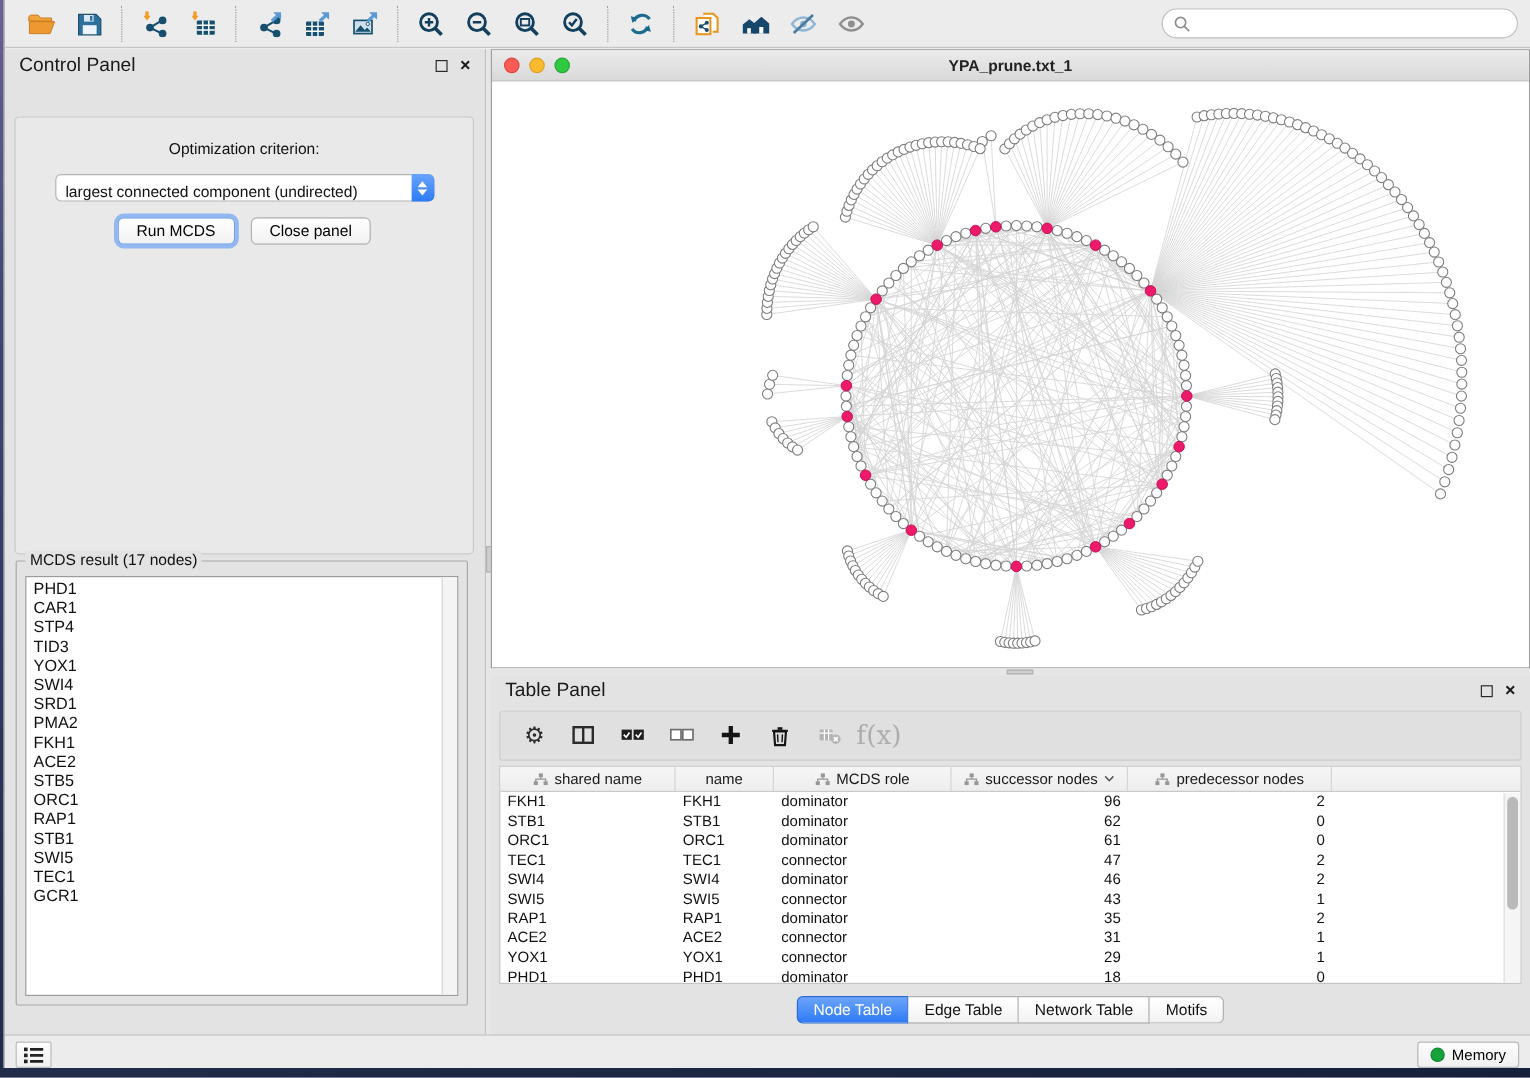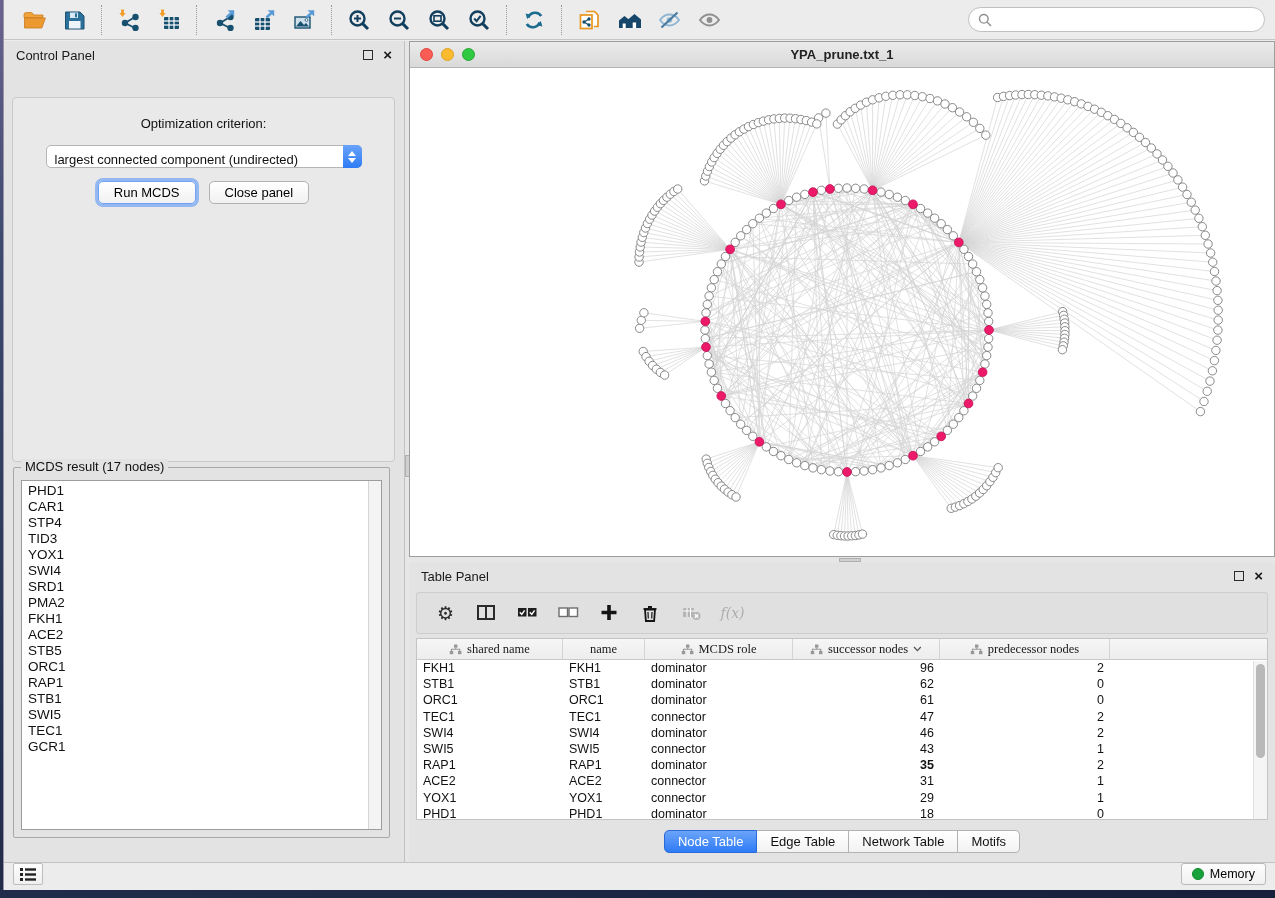--- a/index.html
+++ b/index.html
@@ -16,21 +16,21 @@
   .tb-sep { width:1px; height:30px; margin:0 7px; border-left:1px dotted #9a9a9a; }
   .tb-btn { width:40px; height:32px; display:flex; align-items:center; justify-content:center; background:transparent; border:none; cursor:default; }
   .tb-btn svg { display:block; }
   .tb-search { margin-left:auto; display:flex; align-items:center; width:297px; height:25px; background:#fff; border:1px solid #c0c0c0; border-radius:13px; padding:0 9px; }
   .tb-search svg { flex:0 0 auto; }
   .tb-search input { border:none; outline:none; background:transparent; flex:1; margin-left:6px; font-size:13px; }
 
   
   .control-panel { position:absolute; left:0; top:41px; width:400px; bottom:28px; background:#e3e3e3; }
   .cp-header { position:absolute; left:0; top:0; right:0; height:28px; display:flex; align-items:center; padding:0 12px; }
-  .panel-title { font-size:13px; color:#1a1a1a; }
+  .panel-title { font-size:16px; color:#1a1a1a; }
   .win-icons { margin-left:auto; display:flex; align-items:center; gap:10px; }
   .float-box { width:10px; height:10px; border:1.6px solid #2b2b2b; display:inline-block; }
   .close-x { font-weight:bold; font-size:15px; color:#1a1a1a; line-height:10px; }
 
   .seg { display:flex; }
   .seg .seg-btn { background:linear-gradient(#ffffff,#f2f2f2); border:1px solid #b2b2b2; border-left-width:0; padding:3px 13px; font-size:13px; color:#111; cursor:default; }
   .seg .seg-btn:first-child { border-left-width:1px; border-radius:5px 0 0 5px; }
   .seg .seg-btn:last-child { border-radius:0 5px 5px 0; }
   .seg .seg-btn.active { background:linear-gradient(#6ba4f9,#2e7bf6); color:#fff; border-color:#2a6ad6; }
   .cp-tabs { position:absolute; top:33px; left:0; right:0; display:flex; justify-content:center; }
@@ -68,35 +68,35 @@
   .light.yellow { background:#fcbb2f; border:1px solid #dfa023; }
   .light.green { background:#2fc942; border:1px solid #27a835; }
   .net-title { position:absolute; left:0; right:0; text-align:center; font-weight:bold; font-size:13px; color:#222; }
   .net-canvas { position:absolute; left:0; top:26px; right:0; bottom:0; background:#fff; }
 
   
   .table-panel { position:absolute; left:405px; right:0; top:563px; bottom:28px; background:#e3e3e3; }
   .tp-header { position:absolute; left:0; top:0; right:0; height:26px; display:flex; align-items:center; padding:0 12px; }
   .tp-toolbar { position:absolute; left:7px; right:7px; top:29px; height:42px; background:#e0e0e0; border:1px solid #cdcdcd; border-radius:3px; display:flex; align-items:center; padding:0 10px; gap:4px; }
   .tp-btn { width:37px; height:32px; display:flex; align-items:center; justify-content:center; background:transparent; border:none; }
-  .fx { font-family:"DejaVu Serif","Liberation Serif",serif; font-style:italic; font-size:14px; color:#adadad; }
+  .fx { font-family:"DejaVu Serif","Liberation Serif",serif; font-size:22px; color:#adadad; }
   .gear-glyph { font-size:19px; color:#2b2b2b; line-height:1; font-family:"DejaVu Sans",sans-serif; }
 
   .data-table { position:absolute; left:7px; right:7px; top:75px; bottom:42px; background:#fff; border:1px solid #c4c4c4; overflow:hidden; }
   .thead { display:flex; background:linear-gradient(#f6f6f6,#ededed); border-bottom:1px solid #c9c9c9; height:21px; }
-  .th { display:flex; align-items:center; justify-content:center; gap:5px; font-size:12.5px; color:#1a1a1a; border-right:1px solid #d4d4d4; overflow:hidden;font-family:Liberation Serif, serif; }
+  .th { display:flex; align-items:center; justify-content:center; gap:5px; font-size:12.5px; color:#1a1a1a; border-right:1px solid #d4d4d4; overflow:hidden; }
   .tbody .tr { display:flex; height:16.2px; align-items:center; }
   .td { font-size:12.5px; padding:0 6px; white-space:nowrap; overflow:hidden; }
   .td.num { text-align:right; }
   .tv-scroll { position:absolute; top:22px; right:0; bottom:0; width:14px; background:#f5f5f5; border-left:1px solid #dedede; }
   .tv-thumb { position:absolute; left:2px; right:2px; top:3px; height:94px; background:#b9b9b9; border-radius:6px; }
   .tp-tabs { position:absolute; left:0; right:0; bottom:9px; display:flex; justify-content:center; }
 
   
-  .status-bar { position:absolute; left:0; right:0; bottom:0; height:28px; background:#ececec; border-top:1px solid #c2c2c2; display:flex; align-items:flex-start; padding:0 9px; }
+  .status-bar { position:absolute; left:0; right:0; bottom:0; height:28px; background:#ececec; border-top:1px solid #c2c2c2; display:flex; align-items:flex-end; padding:0 9px; }
   .sb-btn { width:30px; height:22px; background:linear-gradient(#fdfdfd,#f0f0f0); border:1px solid #bdbdbd; border-radius:2px; display:flex; align-items:center; justify-content:center; }
   .memory-btn { margin-left:auto; height:22px; background:linear-gradient(#fdfdfd,#f0f0f0); border:1px solid #b9b9b9; border-radius:3px; display:flex; align-items:center; gap:6px; padding:0 10px; font-size:12.5px; }
   .mem-dot { width:12px; height:12px; border-radius:50%; background:#17a23c; border:1px solid #0d8a2e; }
 </style>
 </head>
 <body>
 
 <div class="app">
 
   <div class="toolbar">
@@ -1275,21 +1275,21 @@
             <div class="td" style="width: 146px; flex: 0 0 auto;">SWI5</div>
             <div class="td" style="width: 82px; flex: 0 0 auto;">SWI5</div>
             <div class="td" style="width: 148px; flex: 0 0 auto;">connector</div>
             <div class="td num" style="width: 147px; flex: 0 0 auto;">43</div>
             <div class="td num" style="width: 170px; flex: 0 0 auto;">1</div>
           </div>
           <div class="tr">
             <div class="td" style="width: 146px; flex: 0 0 auto;">RAP1</div>
             <div class="td" style="width: 82px; flex: 0 0 auto;">RAP1</div>
             <div class="td" style="width: 148px; flex: 0 0 auto;">dominator</div>
-            <div class="td num" style="width: 147px; flex: 0 0 auto; font-weight: bold;">35</div>
+            <div class="td num" style="width: 147px; flex: 0 0 auto;">35</div>
             <div class="td num" style="width: 170px; flex: 0 0 auto;">2</div>
           </div>
           <div class="tr">
             <div class="td" style="width: 146px; flex: 0 0 auto;">ACE2</div>
             <div class="td" style="width: 82px; flex: 0 0 auto;">ACE2</div>
             <div class="td" style="width: 148px; flex: 0 0 auto;">connector</div>
             <div class="td num" style="width: 147px; flex: 0 0 auto;">31</div>
             <div class="td num" style="width: 170px; flex: 0 0 auto;">1</div>
           </div>
           <div class="tr">

